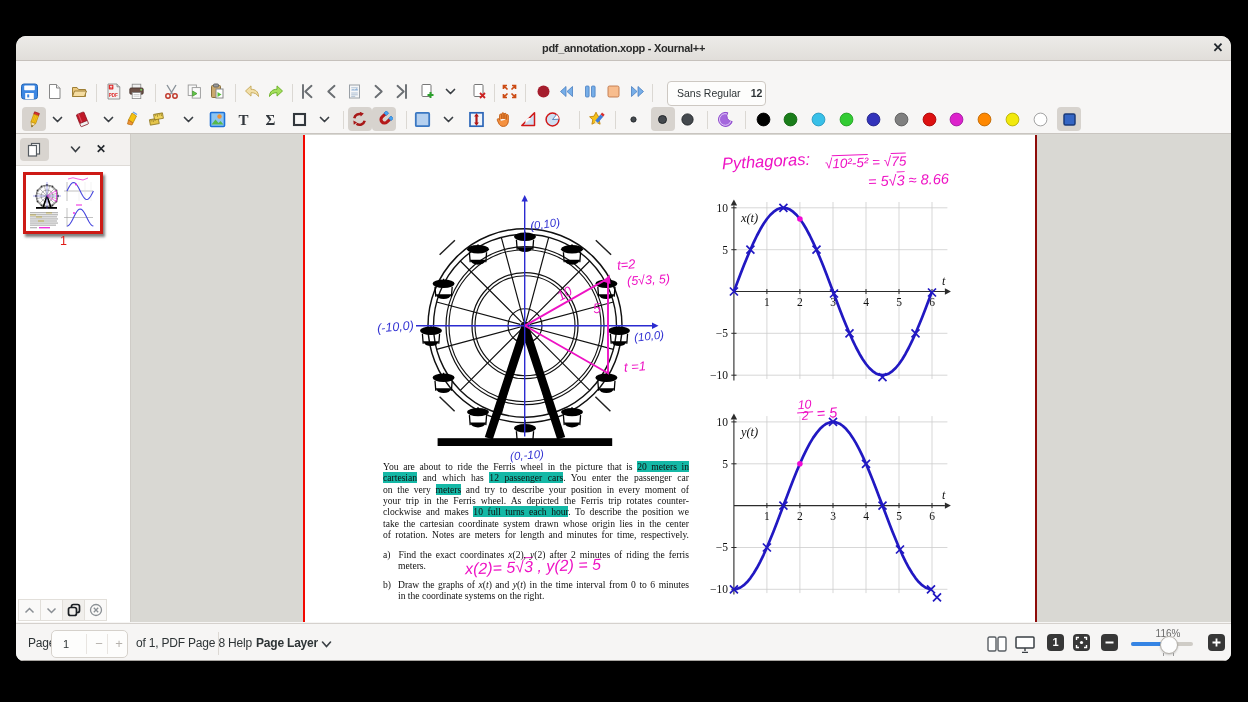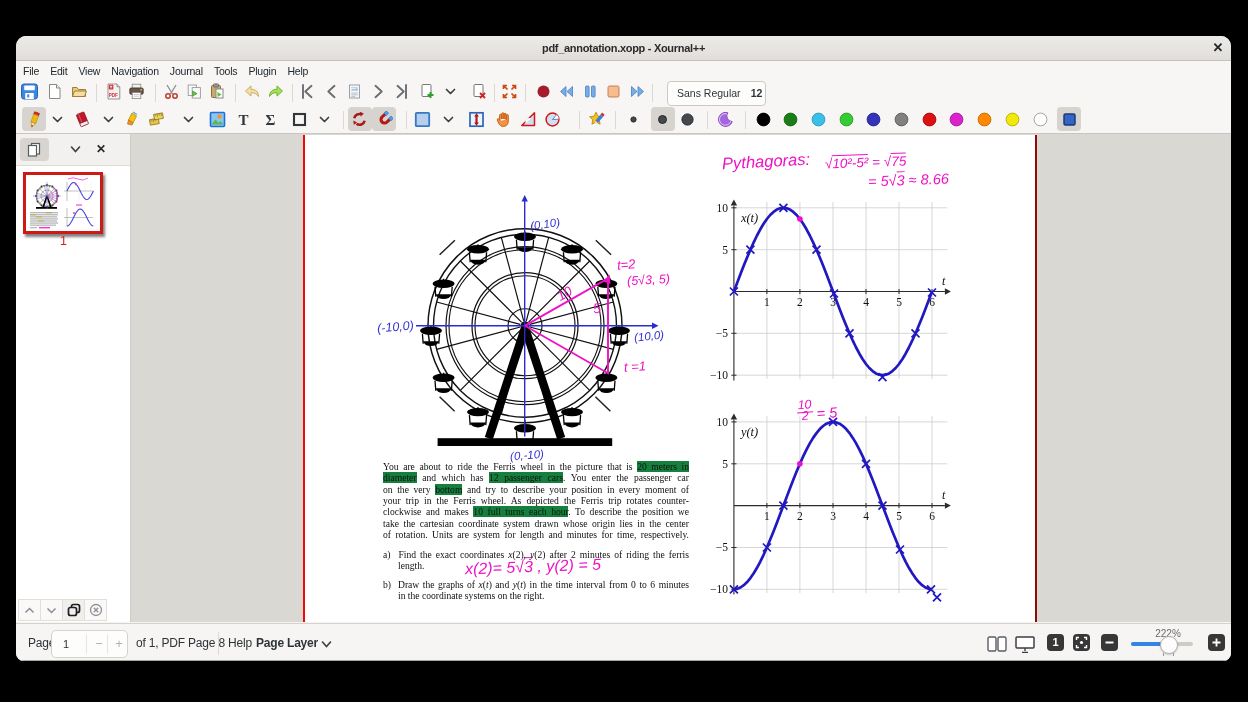--- a/index.html
+++ b/index.html
@@ -38,32 +38,31 @@
 #page{position:absolute;left:172px;top:1px;width:730px;height:487px;background:#fff;
   border-left:2px solid #f20800;border-right:2px solid #8e0b09;}
 #statusbar{position:absolute;left:0;top:587px;width:100%;height:38px;background:#f6f5f4;
   border-top:1px solid #d5d1cd;}
 .sbtxt{position:absolute;font-size:12px;letter-spacing:-0.2px;color:#2e3436;line-height:38px;height:38px;}
 .dkbtn{position:absolute;top:10px;width:17px;height:17px;background:#373737;border-radius:4px;
   color:#fff;text-align:center;}
 #ptext{position:absolute;left:78px;top:326px;width:306px;font-family:"Liberation Serif",serif;
   font-size:9.6px;line-height:11.35px;color:#111;}
 .jl{text-align:justify;text-align-last:justify;}
-.hl{background:#15803d;margin-top:37px;}
+.hl{background:#14b8a6;margin-top:37px;}
 .hw{position:absolute;color:#ee12c4;font-style:italic;white-space:nowrap;}
 .hwb{position:absolute;color:#3434d3;font-style:italic;white-space:nowrap;}
 </style>
 </head>
 <body>
 <div id="win">
   <div id="titlebar">
       <div id="title">pdf_annotation.xopp - Xournal++</div>
       <div id="closex">✕</div>
     </div>
-  <div id="menubar"><span>File</span><span>Edit</span><span>View</span><span>Navigation</span><span>Journal</span><span>Tools</span><span>Plugin</span><span>Help</span></div>
   <div id="tb1">
       <div class="ic" style="left:1.5px;top:-0.5px;width:24px;height:24px">
         <svg width="17" height="17" viewBox="0 0 17 17">
           <rect x="0.5" y="1" width="16" height="15" rx="2.4" fill="#3d87e2" stroke="#2265b5" stroke-width="1"></rect>
           <rect x="3.2" y="2.6" width="10.6" height="4.6" rx="0.8" fill="#fdfdfd"></rect>
           <rect x="4.2" y="10" width="8.6" height="6" fill="#fdfdfd"></rect>
           <rect x="6.2" y="11.4" width="2" height="3" fill="#3d87e2"></rect>
         </svg>
       </div>
       <div class="ic" style="left:26px;top:-0.5px;width:24px;height:24px">
@@ -646,28 +645,28 @@
           <div class="hw" style="left:312px;top:122px;font-size:13px;transform:rotate(-5deg);">t=2</div>
           <div class="hw" style="left:322px;top:138px;font-size:12.5px;transform:rotate(-3deg);">(5√3, 5)</div>
           <div class="hw" style="left:319px;top:224px;font-size:13px;transform:rotate(-4deg);">t =1</div>
           <div class="hw" style="left:417px;top:16.5px;font-size:16.5px;transform:rotate(-3deg);">Pythagoras:</div>
           <div class="hw" style="left:520px;top:19.5px;font-size:13.5px;transform:rotate(-2deg);">√<span style="border-top:1.3px solid #ee12c4">10²-5²</span> = √<span style="border-top:1.3px solid #ee12c4">75</span></div>
           <div class="hw" style="left:563px;top:37px;font-size:14.5px;transform:rotate(-2deg);">= 5√<span style="border-top:1.3px solid #ee12c4">3</span> ≈ 8.66</div>
           <div class="hw" style="left:492px;top:264px;font-size:12.5px;transform:rotate(-4deg);"><span style="display:inline-block;text-align:center;line-height:10.5px;"><span style="border-bottom:1.6px solid #ee12c4;padding:0 1px;">10</span><br>2</span> <span style="font-size:14.5px;">= 5</span></div>
           <div class="hw" style="left:160px;top:423px;font-size:16px;transform:rotate(-2deg);">x(2)= 5√<span style="border-top:1.5px solid #ee12c4">3</span> , y(2) = 5</div>
         <div id="ptext">
             <div class="jl">You are about to ride the Ferris wheel in the picture that is <span class="hl">20 meters in</span></div>
-            <div class="jl"><span class="hl">diameter</span> and which has <span class="hl">12 passenger cars</span>.  You enter the passenger car</div>
-            <div class="jl">on the very <span class="hl">bottom</span> and try to describe your position in every moment of</div>
+            <div class="jl"><span class="hl">cartesian</span> and which has <span class="hl">12 passenger cars</span>.  You enter the passenger car</div>
+            <div class="jl">on the very <span class="hl">meters</span> and try to describe your position in every moment of</div>
             <div class="jl">your trip in the Ferris wheel.  As depicted the Ferris trip rotates counter-</div>
             <div class="jl">clockwise and makes <span class="hl">10 full turns each hour</span>.  To describe the position we</div>
             <div class="jl">take the cartesian coordinate system drawn whose origin lies in the center</div>
-            <div class="jl">of rotation.  Units are system for length and minutes for time, respectively.</div>
+            <div class="jl">of rotation.  Notes are meters for length and minutes for time, respectively.</div>
             <div class="jl" style="margin-top:8.5px;padding-left:15px;"><span style="margin-left:-15px">a)&nbsp; </span>Find the exact coordinates <i>x</i>(2), <i>y</i>(2) after 2 minutes of riding the ferris</div>
-            <div style="padding-left:15px;">length.</div>
+            <div style="padding-left:15px;">meters.</div>
             <div class="jl" style="margin-top:7px;padding-left:15px;"><span style="margin-left:-15px">b)&nbsp; </span>Draw the graphs of <i>x</i>(<i>t</i>) and <i>y</i>(<i>t</i>) in the time interval from 0 to 6 minutes</div>
             <div style="padding-left:15px;">in the coordinate systems on the right.</div>
           </div>
       </div>
     </div>
   </div>
   <div id="statusbar">
       <div class="sbtxt" style="left:12px">Page</div>
       <div style="position:absolute;left:35px;top:6px;width:75px;height:26px;background:#fdfdfc;border:1px solid #d5d1cb;border-radius:5px;">
         <span style="position:absolute;left:11px;top:0;line-height:26px;font-size:11px;color:#2e3436">1</span>
@@ -692,21 +691,21 @@
         <path d="M10 12v3M7 16.5h6" stroke="#3a3f44" stroke-width="1.4" fill="none"></path>
       </svg>
       <div class="dkbtn" style="left:1031px;font-size:11px;font-weight:bold;line-height:17px;">1</div>
       <div class="dkbtn" style="left:1057px;"><svg width="13" height="13" viewBox="0 0 13 13" style="margin-top:2px">
           <path d="M1.5 4V1.5H4M9 1.5h2.5V4M11.5 9v2.5H9M4 11.5H1.5V9" stroke="#fff" stroke-width="1.4" fill="none"></path>
           <circle cx="6.5" cy="6.5" r="1.6" fill="#fff"></circle>
         </svg></div>
       <div class="dkbtn" style="left:1085px;"><svg width="11" height="11" viewBox="0 0 11 11" style="margin-top:3px">
           <path d="M1.5 5.5h8" stroke="#fff" stroke-width="1.8"></path>
         </svg></div>
-      <div style="position:absolute;left:1137px;top:4px;width:30px;text-align:center;font-size:10px;color:#6a6a6a">222%</div>
+      <div style="position:absolute;left:1137px;top:4px;width:30px;text-align:center;font-size:10px;color:#6a6a6a">116%</div>
       <div style="position:absolute;left:1115px;top:18px;width:62px;height:4px;border-radius:2px;background:#cfccc6"></div>
       <div style="position:absolute;left:1115px;top:18px;width:37px;height:4px;border-radius:2px;background:#3584e4"></div>
       <div style="position:absolute;left:1144px;top:12px;width:16px;height:16px;border-radius:50%;background:#fdfdfd;border:1px solid #b3afa9;box-shadow:0 1px 2px rgba(0,0,0,.2)"></div>
       <div style="position:absolute;left:1147px;top:29px;width:1px;height:3px;background:#999"></div>
       <div style="position:absolute;left:1157px;top:29px;width:1px;height:3px;background:#999"></div>
       <div class="dkbtn" style="left:1192px;"><svg width="11" height="11" viewBox="0 0 11 11" style="margin-top:3px">
           <path d="M1.5 5.5h8M5.5 1.5v8" stroke="#fff" stroke-width="1.8"></path>
         </svg></div>
     </div>
   <div style="position:absolute;left:0;bottom:0;width:100%;height:1px;background:#a8a5a1"></div>

